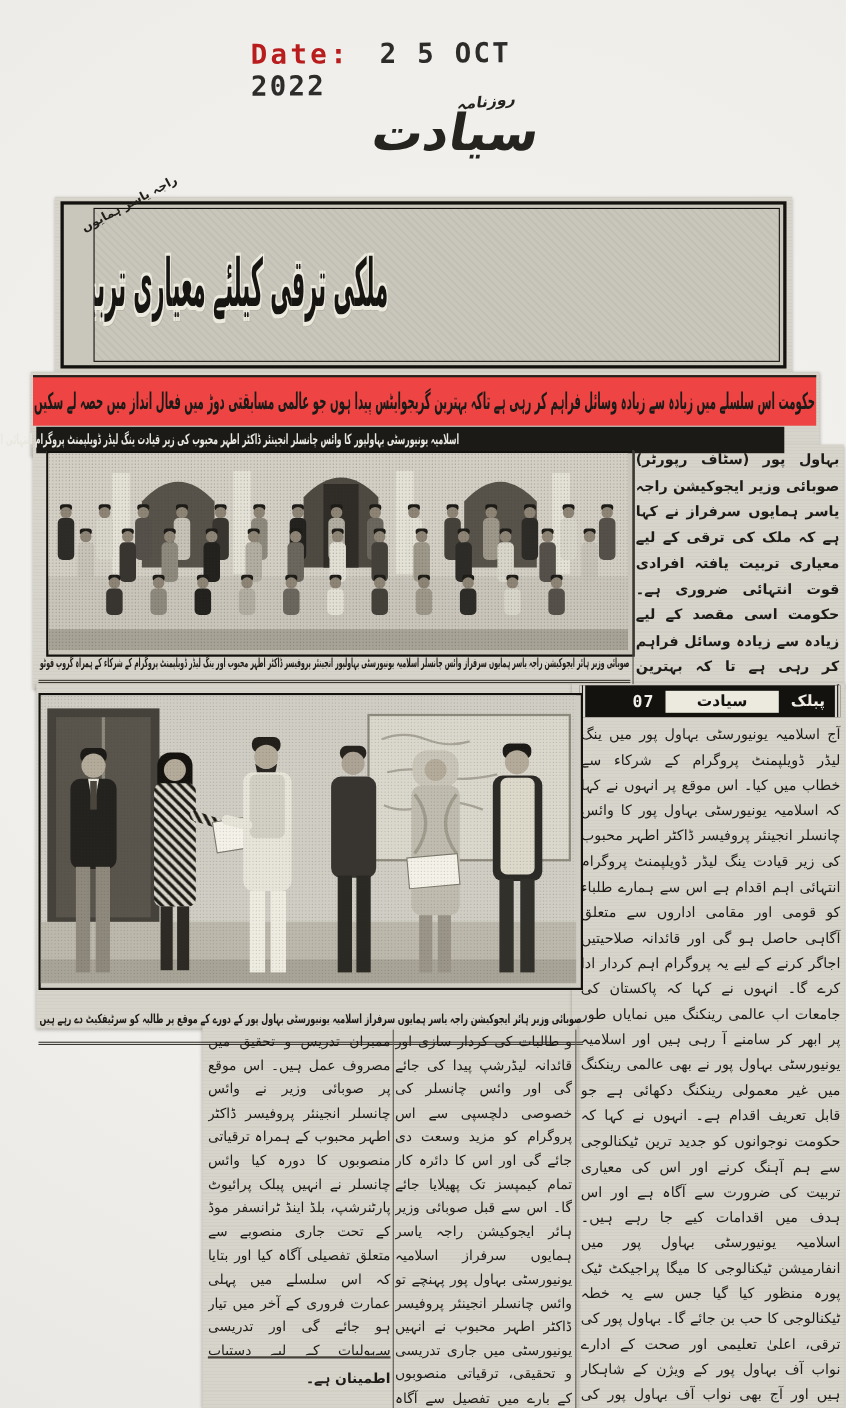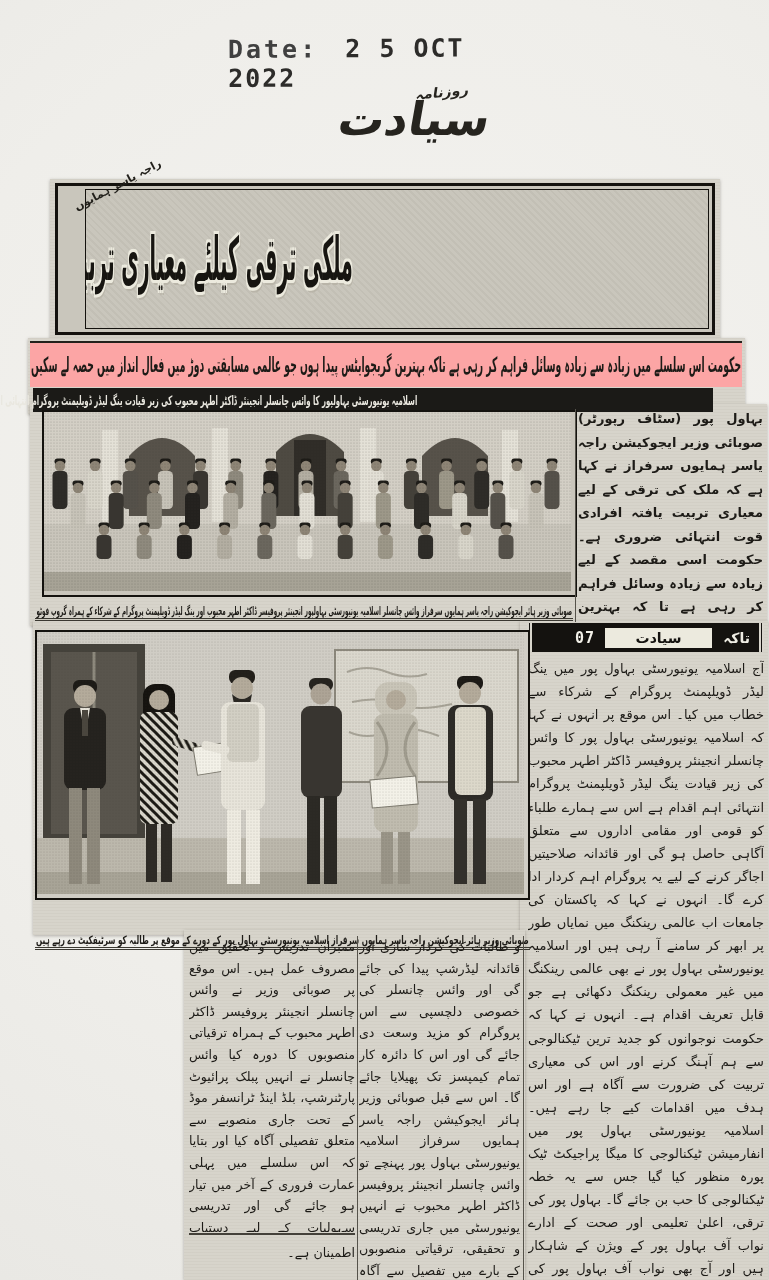--- a/index.html
+++ b/index.html
@@ -16,21 +16,21 @@
   }
   .urdu{direction:rtl;unicode-bidi:embed;color:#1d1b17;}
   .fitline{white-space:nowrap;overflow:visible;}
   
   .stamp{
     position:absolute;left:228px;top:34px;width:300px;
     font-family:"DejaVu Sans Mono", monospace;font-weight:bold;
     font-size:25px;letter-spacing:2px;color:#2d2c2a;
     transform:rotate(-.4deg);
   }
-  .stamp .lbl{color:#404040;margin-right:10px;letter-spacing:3px;}
+  .stamp .lbl{color:#b91c1c;margin-right:10px;letter-spacing:3px;}
   
   .masthead{position:absolute;left:340px;top:84px;width:150px;text-align:center;}
   .masthead .small{font-size:14px;font-weight:bold;transform:skewX(-14deg) rotate(-6deg);display:block;margin-left:55px;color:#26241f;}
   .masthead .big{font-size:46px;font-weight:bold;display:block;line-height:1.1;transform:skewX(-10deg);color:#26241f;margin-top:-6px;}
   
   .banner{
     position:absolute;left:55px;top:183px;width:660px;height:152px;
     border:3px solid #14120e;background:#c9c6bc;box-sizing:border-box;
   }
   .banner-inner{
@@ -42,32 +42,32 @@
   .headline{
     font-size:40px;font-weight:bold;line-height:140px;color:#171511;
     text-shadow:-2px -2px 0 #eceade, 2px -2px 0 #eceade, -2px 2px 0 #eceade, 2px 2px 0 #eceade, 3px 3px 0 #b9b5a9;
   }
   .kicker{
     position:absolute;left:14px;top:16px;font-size:11px;font-weight:bold;color:#211f1a;
     transform:rotate(-28deg);transform-origin:left top;
   }
   
   .sub1{
-    position:absolute;left:30px;top:341px;width:712px;height:46px;background:#fca5a5;
+    position:absolute;left:30px;top:341px;width:712px;height:46px;background:#ef4444;
     border-top:2px solid #23211c;box-sizing:border-box;
     display:flex;align-items:center;justify-content:center;
     font-size:21px;font-weight:bold;
   }
   .sub2{
     position:absolute;left:33px;top:388px;width:680px;height:24px;background:#1b1a17;color:#e9e7df;
     display:flex;align-items:center;justify-content:flex-end;font-size:13px;font-weight:bold;
   }
   
   .photo1{position:absolute;left:42px;top:410px;width:531px;height:183px;border:2px solid #14120e;background:#c9c5bb;}
-  .caption{font-weight:bold;font-size:11.5px;display:flex;align-items:flex-end;justify-content:center;}
+  .caption{font-weight:bold;font-size:11.5px;display:flex;align-items:flex-start;justify-content:center;}
   .caption1{position:absolute;left:35px;top:595px;width:538px;height:26px;border-bottom:3px double #3a3831;box-sizing:border-box;}
   
   .leadcol{
     position:absolute;left:578px;top:407px;width:185px;height:218px;
     font-size:13px;font-weight:600;line-height:23.5px;text-align:justify;overflow:hidden;
   }
   .vline{position:absolute;background:#55524a;width:1px;}
   
   .contbar{
     position:absolute;left:527px;top:623px;width:237px;height:29px;background:#14120f;
@@ -77,21 +77,21 @@
   .contbar .rem{color:#efede4;font-size:14px;font-weight:bold;padding:0 9px;}
   .contbar .paperbox{flex:1;background:#eceade;color:#14120f;text-align:center;font-size:14px;font-weight:bold;margin:3px 2px;line-height:20px;}
   .contbar .pg{color:#f2f0e8;font-size:15px;font-weight:bold;padding:0 8px;letter-spacing:1px;font-family:"DejaVu Sans Mono",monospace;margin-left:35px;}
   
   .bodycol{font-size:12.6px;line-height:21.6px;text-align:justify;overflow:hidden;position:absolute;}
   .colA{left:528px;top:657px;width:236px;height:623px;font-size:13px;line-height:23.1px;}
   .colB{left:359px;top:936px;width:161px;height:344px;}
   .colC{left:189px;top:936px;width:166px;height:296px;}
   .colC-last{
     position:absolute;left:189px;top:1233px;width:166px;height:24px;
-    border-top:2px solid #44413a;font-size:12.6px;font-weight:normal;
+    border-top:2px solid #44413a;font-size:12.6px;font-weight:bold;
     display:flex;align-items:center;justify-content:flex-start;padding-top:13px;box-sizing:border-box;
   }
   
   .photo2{position:absolute;left:35px;top:630px;width:491px;height:266px;border:2px solid #14120e;background:#d0cdc5;}
   .caption2{position:absolute;left:35px;top:919px;width:495px;height:31px;border-bottom:3px double #3a3831;box-sizing:border-box;}
   svg{display:block;}
 </style>
 </head>
 <body>
 
@@ -270,21 +270,21 @@
   <div class="fitline" style="transform-origin: center center; transform: scaleX(0.482448);">صوبائی وزیر ہائر ایجوکیشن راجہ یاسر ہمایوں سرفراز وائس چانسلر اسلامیہ یونیورسٹی بہاولپور انجینئر پروفیسر ڈاکٹر اطہر محبوب اور ینگ لیڈر ڈویلپمنٹ پروگرام کے شرکاء کے ہمراہ گروپ فوٹو</div>
 </div>
 
 <div class="vline" style="left:575px;top:409px;height:213px;"></div>
 <div class="leadcol urdu">
   <span>بہاول پور (سٹاف رپورٹر) صوبائی وزیر ایجوکیشن راجہ یاسر ہمایوں سرفراز نے کہا ہے کہ ملک کی ترقی کے لیے معیاری تربیت یافتہ افرادی قوت انتہائی ضروری ہے۔ حکومت اسی مقصد کے لیے زیادہ سے زیادہ وسائل فراہم کر رہی ہے تا کہ بہترین گریجوئٹس پیدا ہوں جو عالمی مسابقتی دوڑ میں فعال انداز میں حصہ لے سکیں۔ صوبائی وزیر نے ان خیالات کا اظہار</span>
   
 </div>
 
 <div class="contbar">
-  <span class="rem urdu">تاکہ</span>
+  <span class="rem urdu">پبلک</span>
   <span class="paperbox urdu">سیادت</span>
   <span class="pg">07</span>
 </div>
 
 <div class="bodycol colA urdu">آج اسلامیہ یونیورسٹی بہاول پور میں ینگ لیڈر ڈویلپمنٹ پروگرام کے شرکاء سے خطاب میں کیا۔ اس موقع پر انہوں نے کہا کہ اسلامیہ یونیورسٹی بہاول پور کا وائس چانسلر انجینئر پروفیسر ڈاکٹر اطہر محبوب کی زیر قیادت ینگ لیڈر ڈویلپمنٹ پروگرام انتہائی اہم اقدام ہے اس سے ہمارے طلباء کو قومی اور مقامی اداروں سے متعلق آگاہی حاصل ہو گی اور قائدانہ صلاحیتیں اجاگر کرنے کے لیے یہ پروگرام اہم کردار ادا کرے گا۔ انہوں نے کہا کہ پاکستان کی جامعات اب عالمی رینکنگ میں نمایاں طور پر ابھر کر سامنے آ رہی ہیں اور اسلامیہ یونیورسٹی بہاول پور نے بھی عالمی رینکنگ میں غیر معمولی رینکنگ دکھائی ہے جو قابل تعریف اقدام ہے۔ انہوں نے کہا کہ حکومت نوجوانوں کو جدید ترین ٹیکنالوجی سے ہم آہنگ کرنے اور اس کی معیاری تربیت کی ضرورت سے آگاہ ہے اور اس ہدف میں اقدامات کیے جا رہے ہیں۔ اسلامیہ یونیورسٹی بہاول پور میں انفارمیشن ٹیکنالوجی کا میگا پراجیکٹ ٹیک پورہ منظور کیا گیا جس سے یہ خطہ ٹیکنالوجی کا حب بن جائے گا۔ بہاول پور کی ترقی، اعلیٰ تعلیمی اور صحت کے ادارے نواب آف بہاول پور کے ویژن کے شاہکار ہیں اور آج بھی نواب آف بہاول پور کی ترقی اور اقدامات کو سراہا جاتا ہے۔ اس موقع پر ڈائریکٹر کریئر پلیسمنٹ سنٹر شاہد افضل درانی نے اس پروگرام کے بارے میں تفصیلی بریفنگ دی اور کہا کہ اپنی نوعیت کا پہلا پروگرام ہے جس سے ہماری یونیورسٹی کے طلباء</div>
 
 <div class="photo2">
   <svg width="487" height="262" viewBox="0 0 487 262">
     <rect width="487" height="262" fill="#d0cdc5"></rect>
     <rect x="6" y="12" width="102" height="198" fill="#45423b"></rect>

